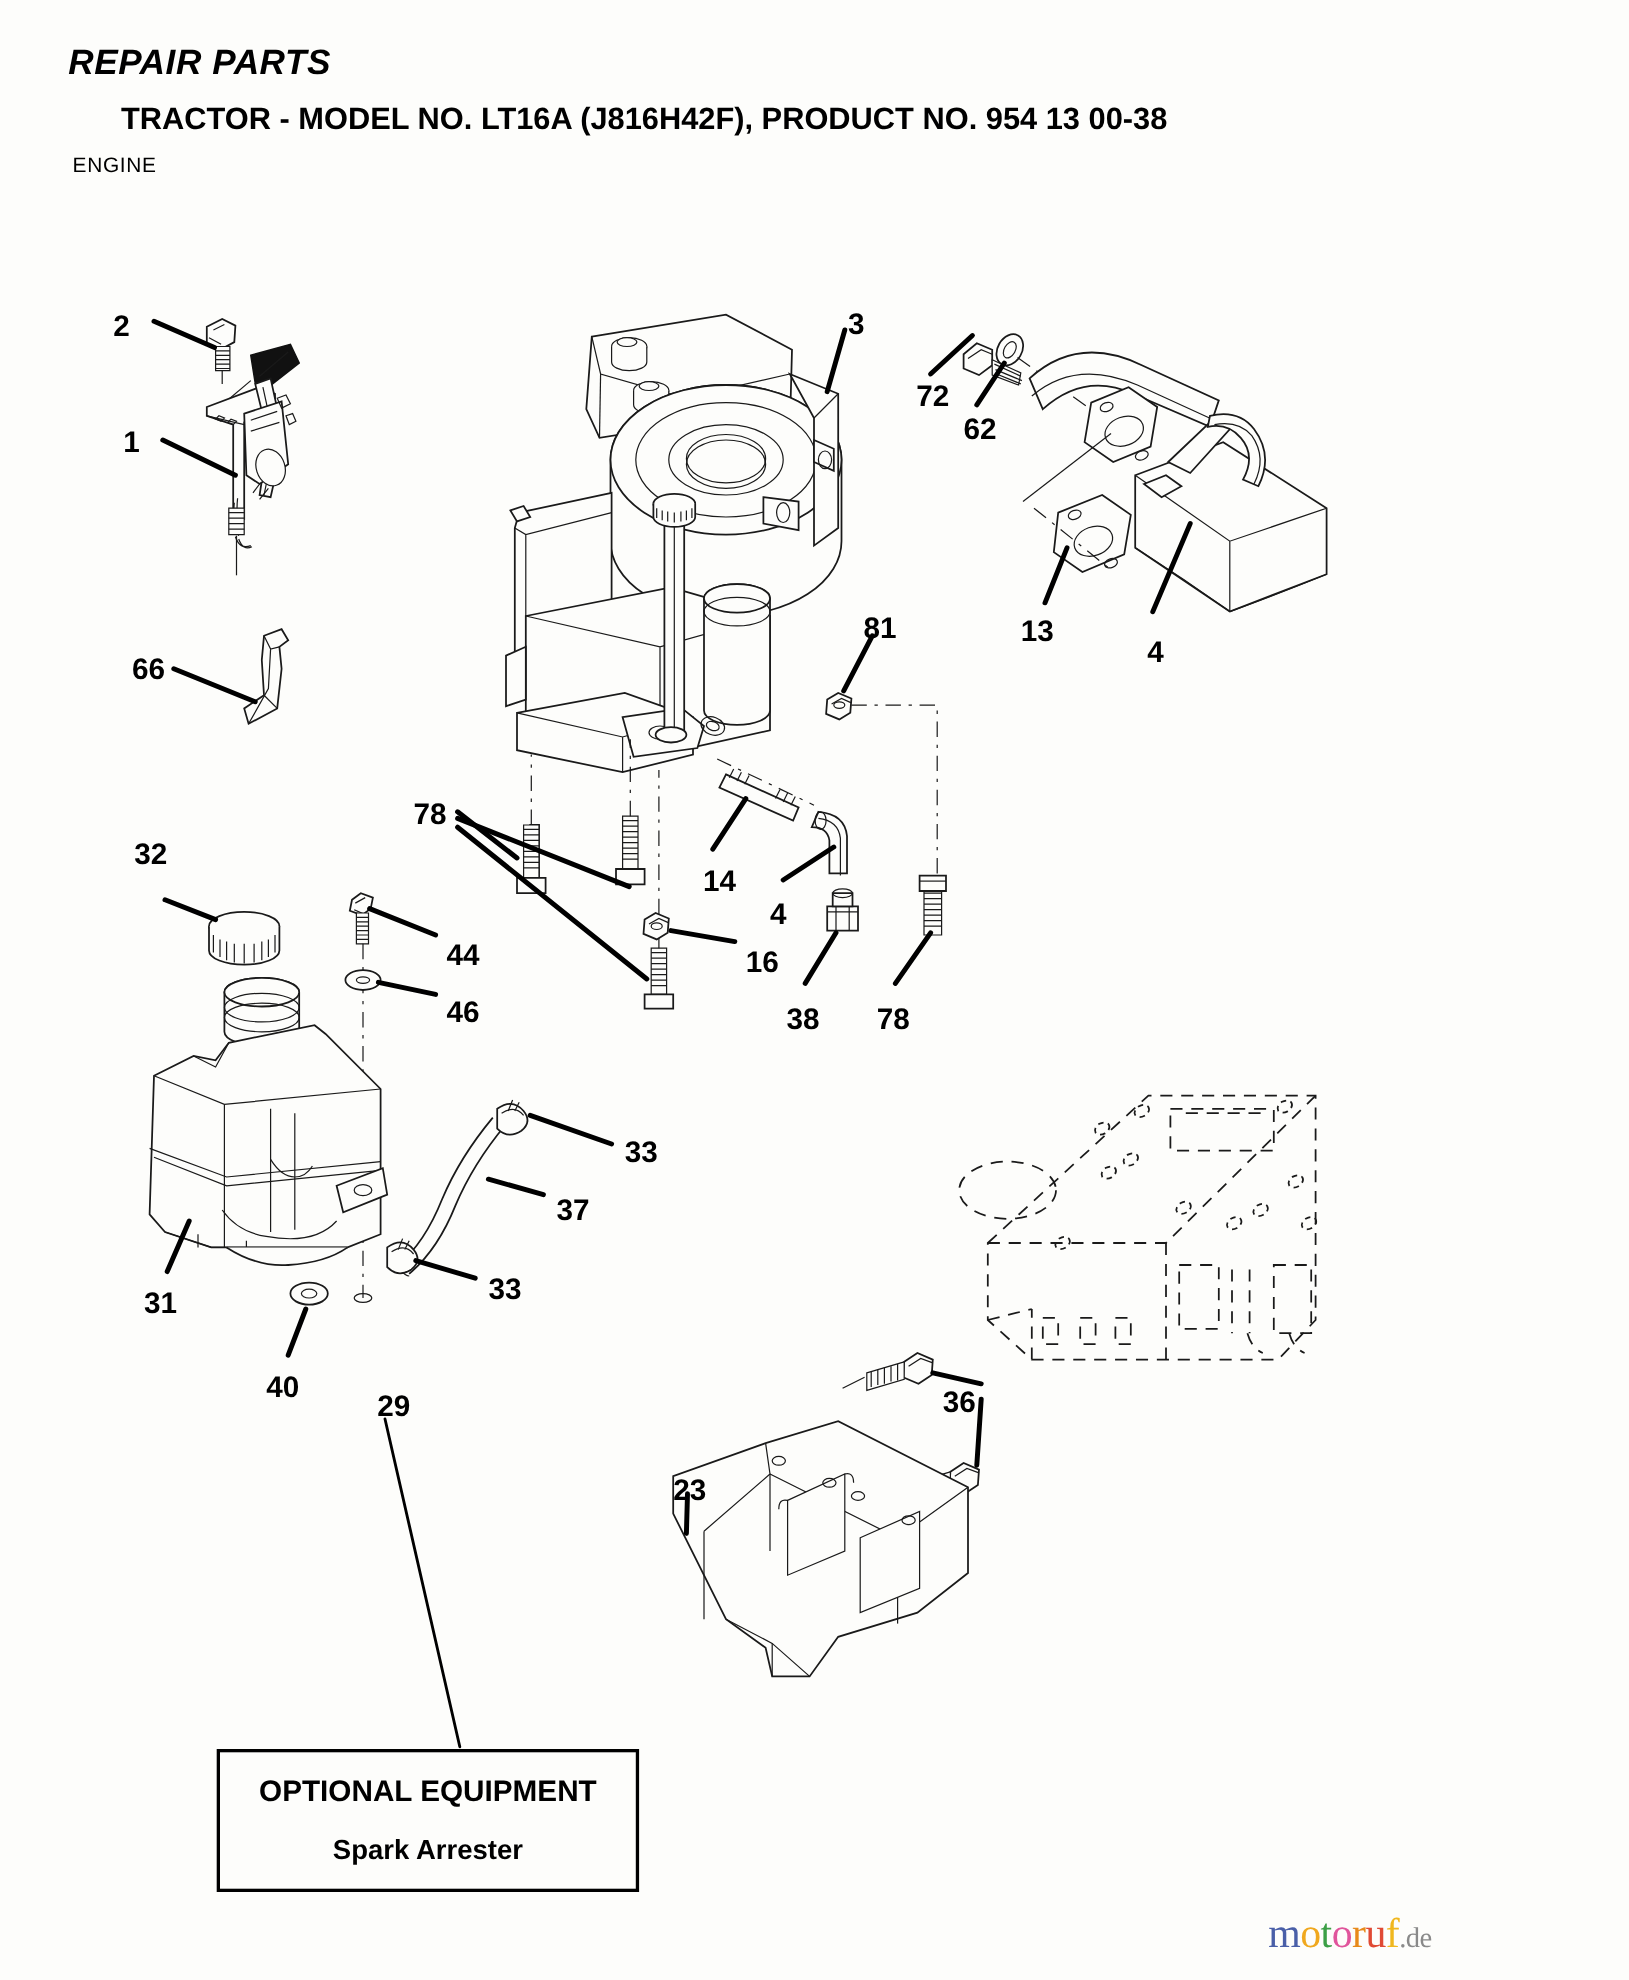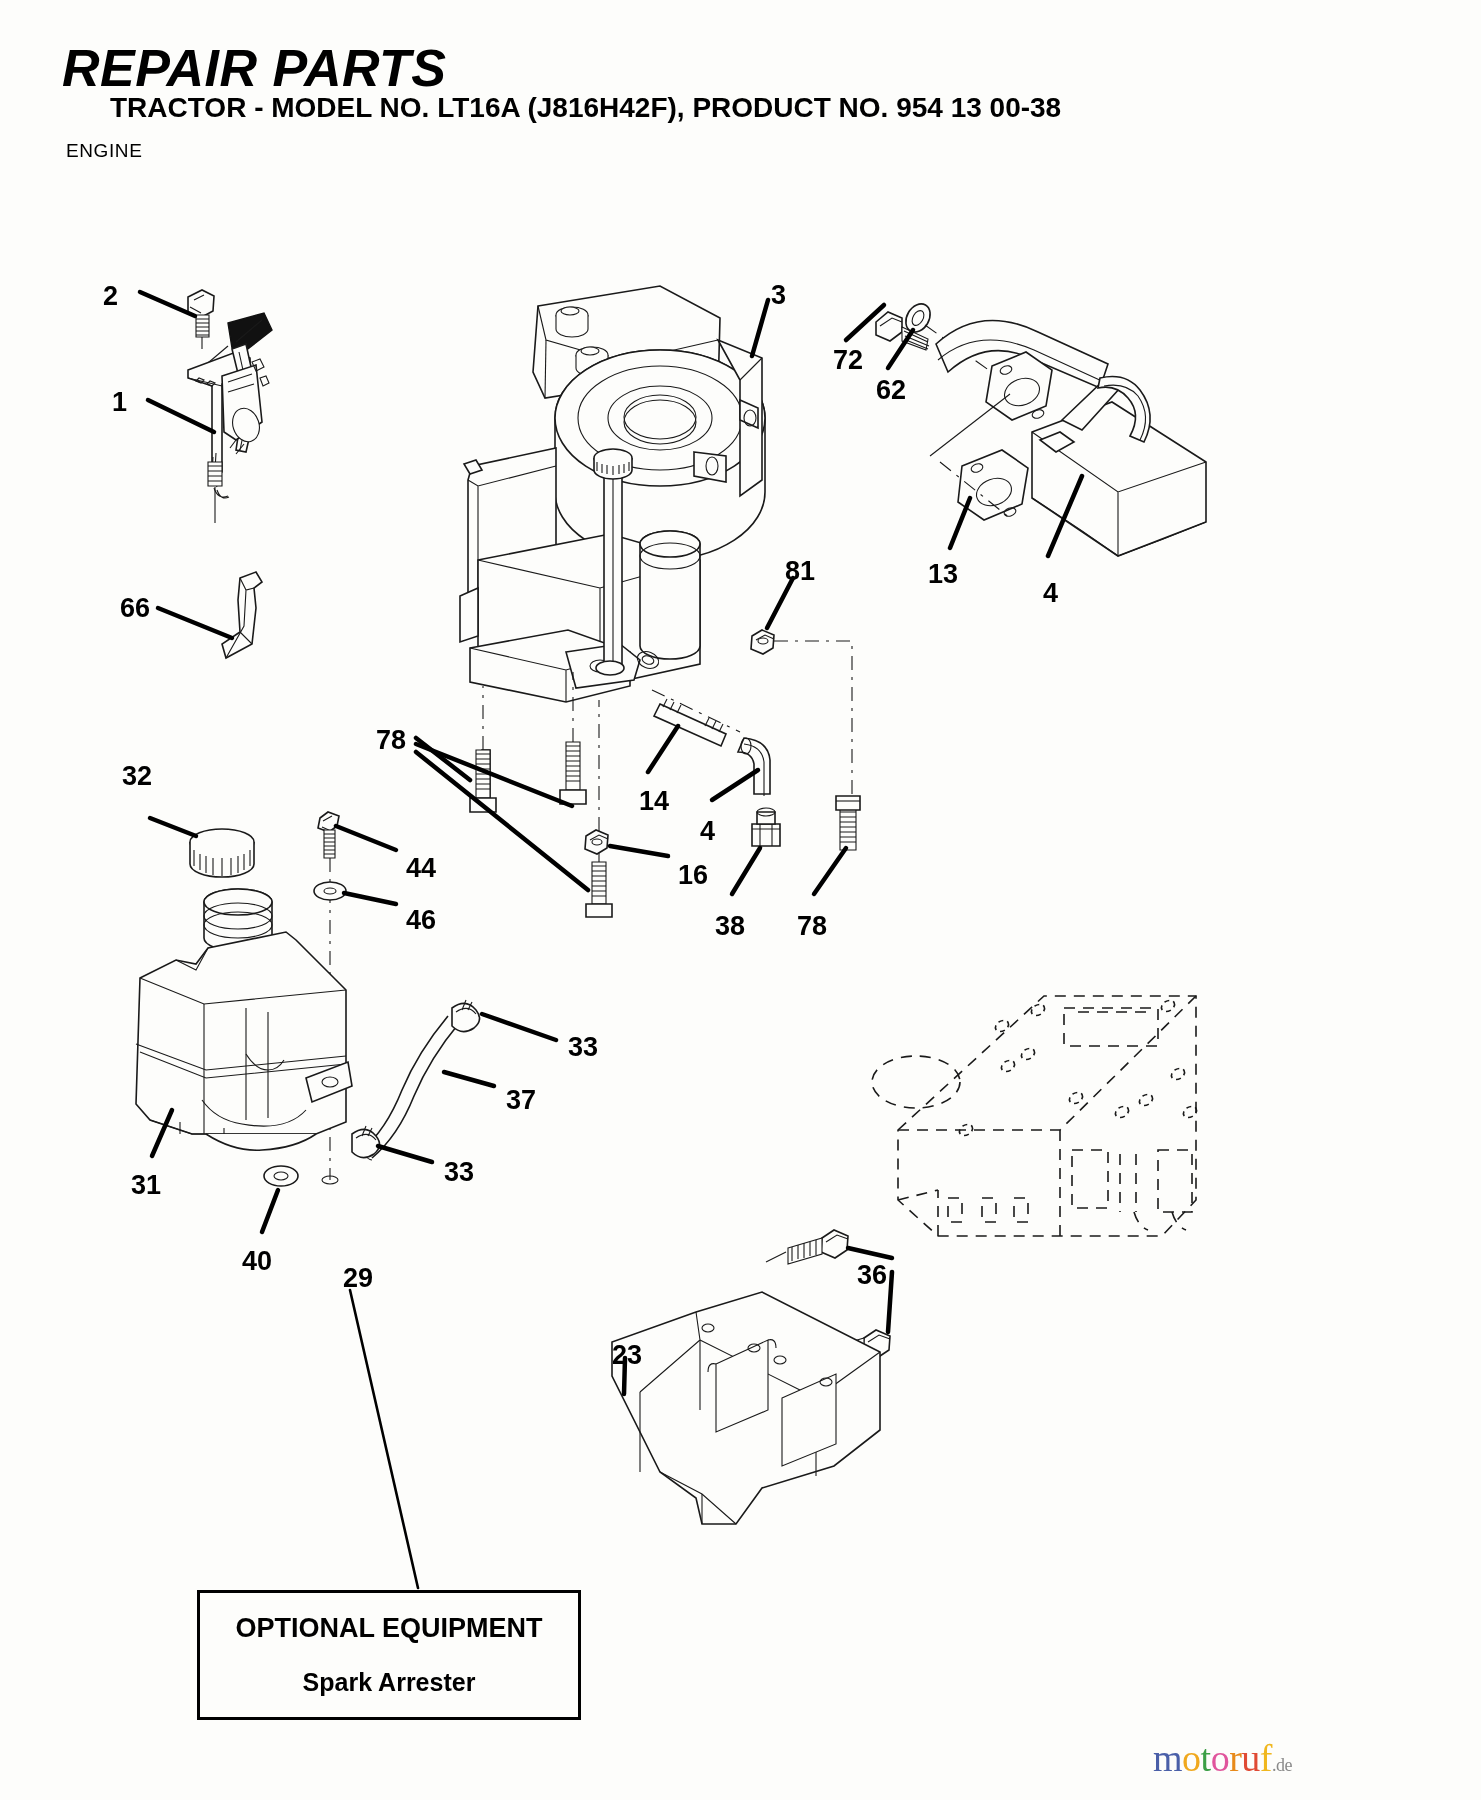--- a/index.html
+++ b/index.html
@@ -19,21 +19,21 @@
     position: absolute;
     left: 0; top: 0;
     width: 1481px;
     height: 1800px;
     background: #fdfdfb;
   }
   
   .hdr-title {
     position: absolute;
     left: 62px; top: 38px;
-    font-size: 52px;
+    font-size: 32px;
     font-weight: bold;
     font-style: italic;
     letter-spacing: 0.5px;
     white-space: nowrap;
   }
   .hdr-sub {
     position: absolute;
     left: 110px; top: 92px;
     font-size: 28px;
     font-weight: bold;
@@ -90,21 +90,21 @@
     letter-spacing: -0.5px;
     white-space: nowrap;
   }
   .watermark .c1 { color: #4a5fa8; }
   .watermark .c2 { color: #f0a81e; }
   .watermark .c3 { color: #3c9f46; }
   .watermark .c4 { color: #e0559c; }
   .watermark .c5 { color: #e88a1a; }
   .watermark .c6 { color: #e04a34; }
   .watermark .c7 { color: #f0b71e; }
-  .watermark .dom { color: #8a8a8a; font-size: 18px; }
+  .watermark .dom { color: #8a8a8a; font-size: 26px; }
   svg.art {
     position: absolute;
     left: 0; top: 0;
     width: 1481px;
     height: 1800px;
     pointer-events: none;
   }
 </style>
 </head>
 <body>

